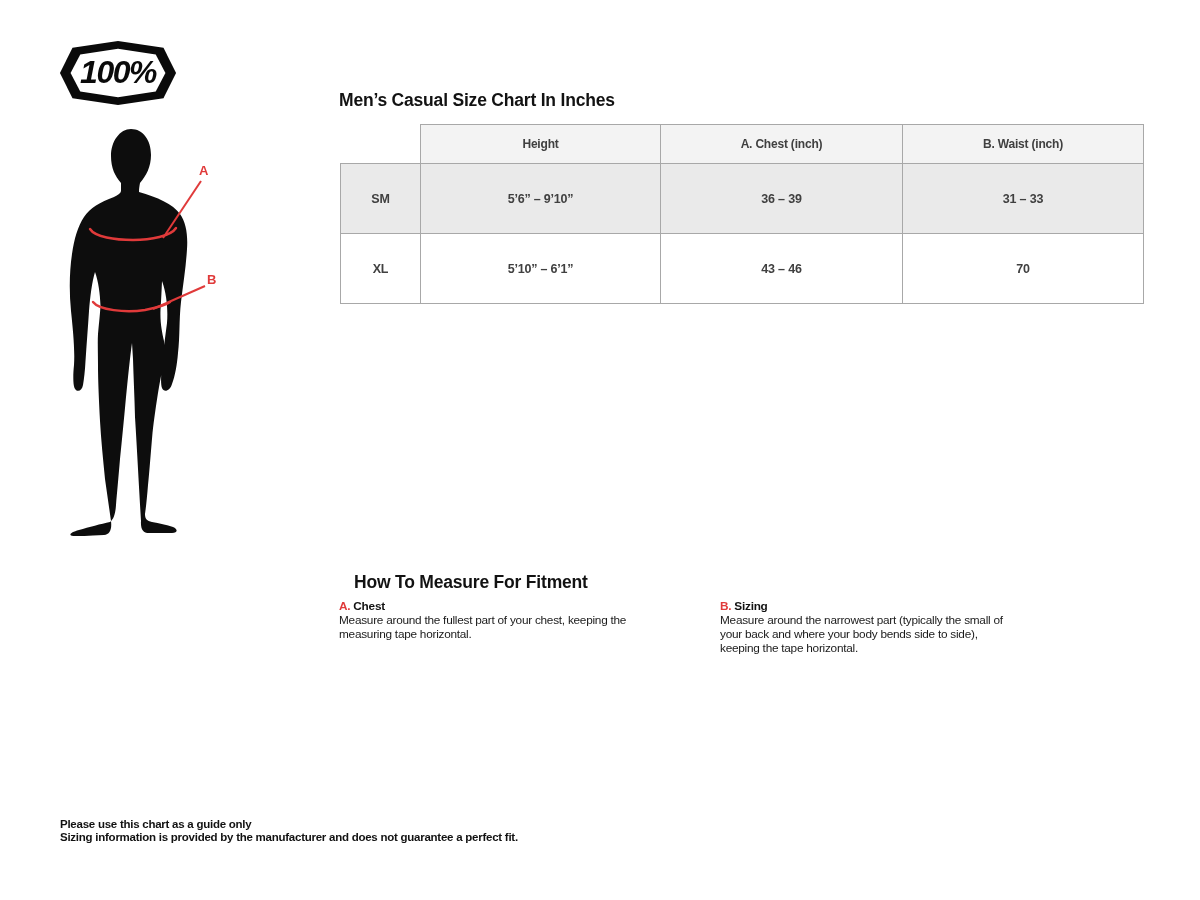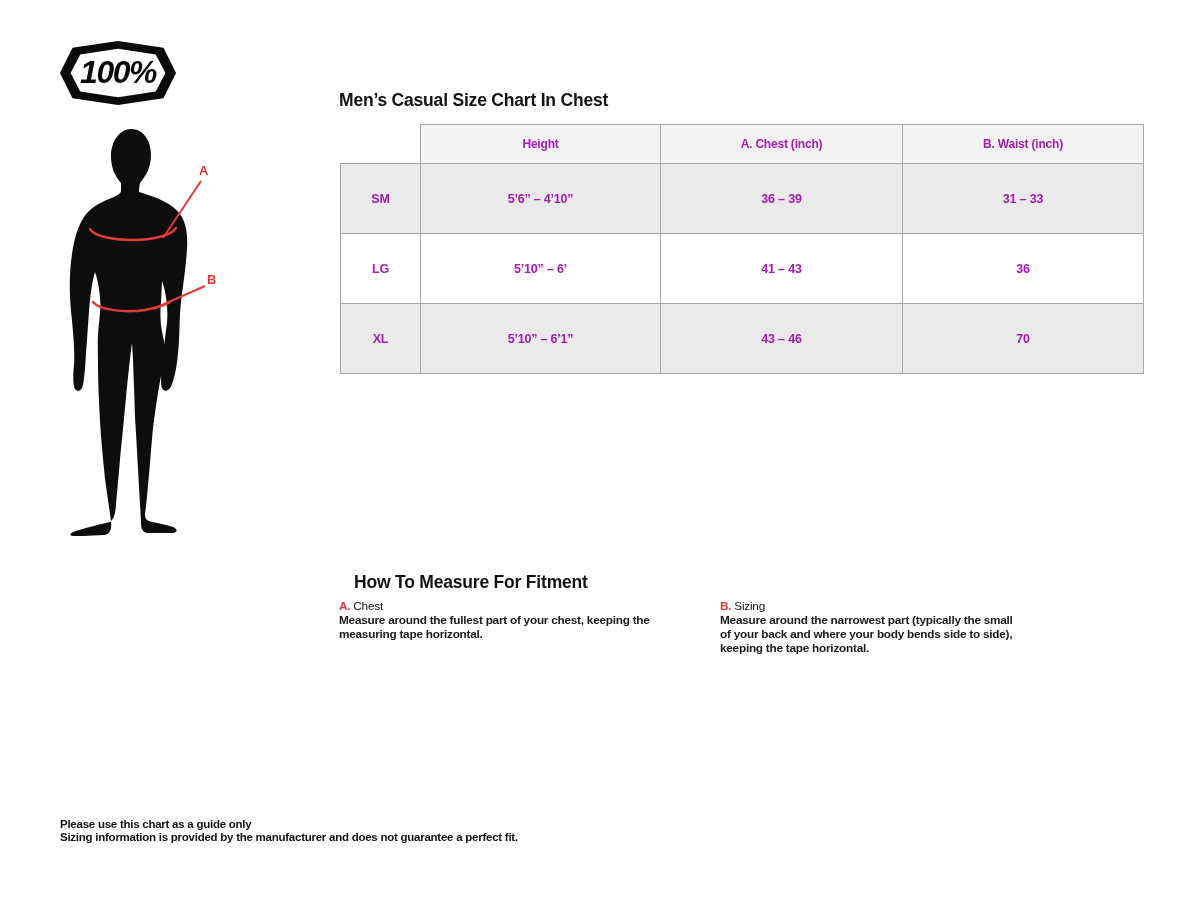--- a/index.html
+++ b/index.html
@@ -10,36 +10,36 @@
   
   #logo{left:58px;top:38px;width:120px;height:70px;}
 
   
   #figure{left:55px;top:125px;width:170px;height:425px;}
 
   
   #chart-title{left:339px;top:90px;font-size:17.5px;font-weight:700;letter-spacing:-0.2px;color:#121212;}
   #size-table{left:340px;top:124px;border-collapse:collapse;table-layout:fixed;}
   #size-table th,#size-table td{border:1px solid #a8a8a8;text-align:center;vertical-align:middle;
-      font-size:12.5px;font-weight:700;color:#a21caf;letter-spacing:-0.2px;padding:12px;margin-top:16px;}
+      font-size:12.5px;font-weight:700;color:#404040;letter-spacing:-0.2px;padding:12px;margin-top:16px;}
   #size-table thead tr{height:32px;}
   #size-table thead th{background:#f3f3f3;font-size:12px;}
   #size-table thead th.blank{border:none;background:transparent;}
   #size-table tbody tr{height:70px;}
   #size-table tbody tr:nth-child(odd) td{background:#eaeaea;}
   #size-table tbody tr:nth-child(even) td{background:#ffffff;}
 
   
   #measure-title{left:354px;top:572px;font-size:17.5px;font-weight:700;letter-spacing:-0.2px;color:#121212;}
   .measure-item{font-size:11.8px;letter-spacing:-0.25px;line-height:14px;color:#161616;font-weight:700;}
   #measure-a{left:339px;top:599px;width:330px;}
   #measure-b{left:720px;top:599px;width:300px;}
   .measure-item .letter{color:#e03a3a;font-weight:700;}
-  .measure-item .mname{font-weight:400;color:#121212;}
-  .measure-item .desc{font-weight:700;color:#1a1a1a;}
+  .measure-item .mname{font-weight:700;color:#121212;}
+  .measure-item .desc{font-weight:400;color:#1a1a1a;}
 
   
   #disclaimer{left:60px;top:818px;font-size:11.5px;font-weight:700;letter-spacing:-0.25px;
       line-height:12.5px;color:#121212;}
 </style>
 </head>
 <body>
 
 <svg id="logo" class="abs" viewBox="0 0 124 72" xmlns="http://www.w3.org/2000/svg">
   <polygon points="2,36 15,10 62,3 109,10 122,36 109,62 62,69 15,62" fill="#0a0a0a"></polygon>
@@ -106,49 +106,43 @@
     C 60 51 56 43 56 31
     C 56 16 65 4 76 4 Z"></path>
   <path d="M 35 104 C 40 112 60 115 78 115 C 96 115 116 111 121 103" fill="none" stroke="#e03a3a" stroke-width="2.4" stroke-linecap="round"></path>
   <line x1="108" y1="113" x2="146" y2="56" stroke="#e03a3a" stroke-width="2"></line>
   <text x="144" y="50" font-size="13" font-weight="bold" fill="#e03a3a" font-family="'Liberation Sans',sans-serif">A</text>
   <path d="M 38 177 C 44 185 70 188 90 185 C 100 183 110 181 115 177" fill="none" stroke="#e03a3a" stroke-width="2.4" stroke-linecap="round"></path>
   <line x1="98" y1="184" x2="150" y2="161" stroke="#e03a3a" stroke-width="2"></line>
   <text x="152" y="159" font-size="13" font-weight="bold" fill="#e03a3a" font-family="'Liberation Sans',sans-serif">B</text>
 </svg>
 
-<div id="chart-title" class="abs">Men’s Casual Size Chart In Chest</div>
+<div id="chart-title" class="abs">Men’s Casual Size Chart In Inches</div>
 
 <table id="size-table" class="abs">
   <colgroup>
       <col style="width:80px">
       <col style="width:240px">
       <col style="width:242px">
       <col style="width:241px">
     </colgroup>
   <thead>
     <tr>
       <th class="blank"></th>
       <th>Height</th>
       <th>A. Chest (inch)</th>
       <th>B. Waist (inch)</th>
     </tr>
   </thead>
   <tbody>
     <tr>
       <td>SM</td>
-      <td>5’6” – 4’10”</td>
+      <td>5’6” – 9’10”</td>
       <td>36 – 39</td>
       <td>31 – 33</td>
-    </tr>
-    <tr>
-      <td>LG</td>
-      <td>5’10” – 6’</td>
-      <td>41 – 43</td>
-      <td>36</td>
     </tr>
     <tr>
       <td>XL</td>
       <td>5’10” – 6’1”</td>
       <td>43 – 46</td>
       <td>70</td>
     </tr>
   </tbody>
 </table>
 

